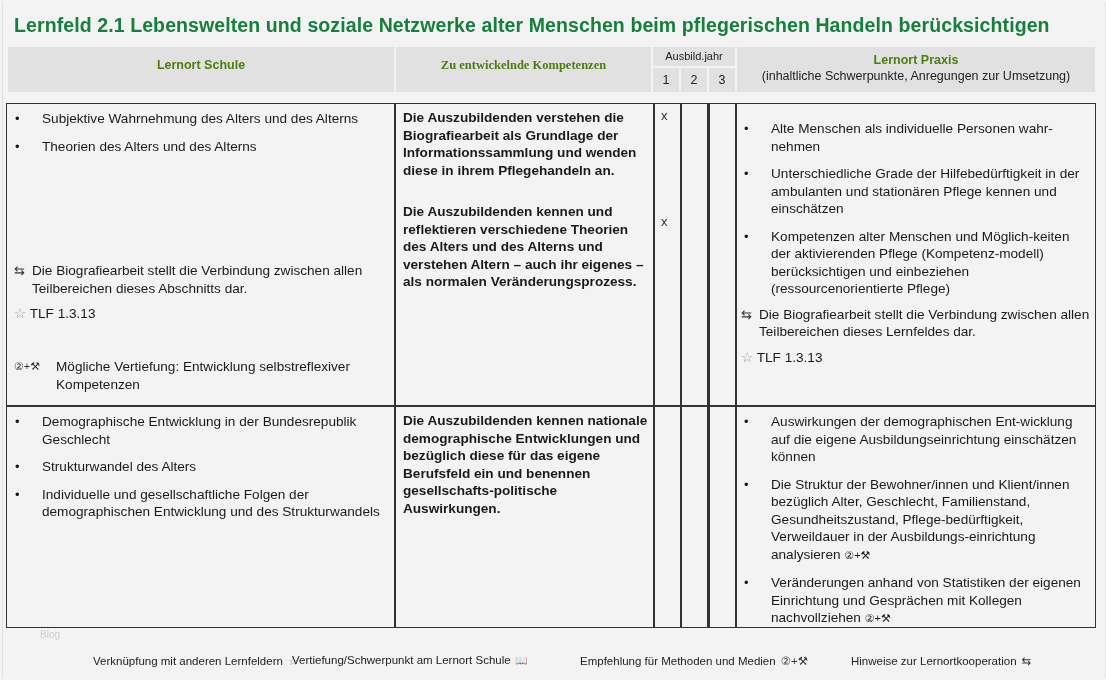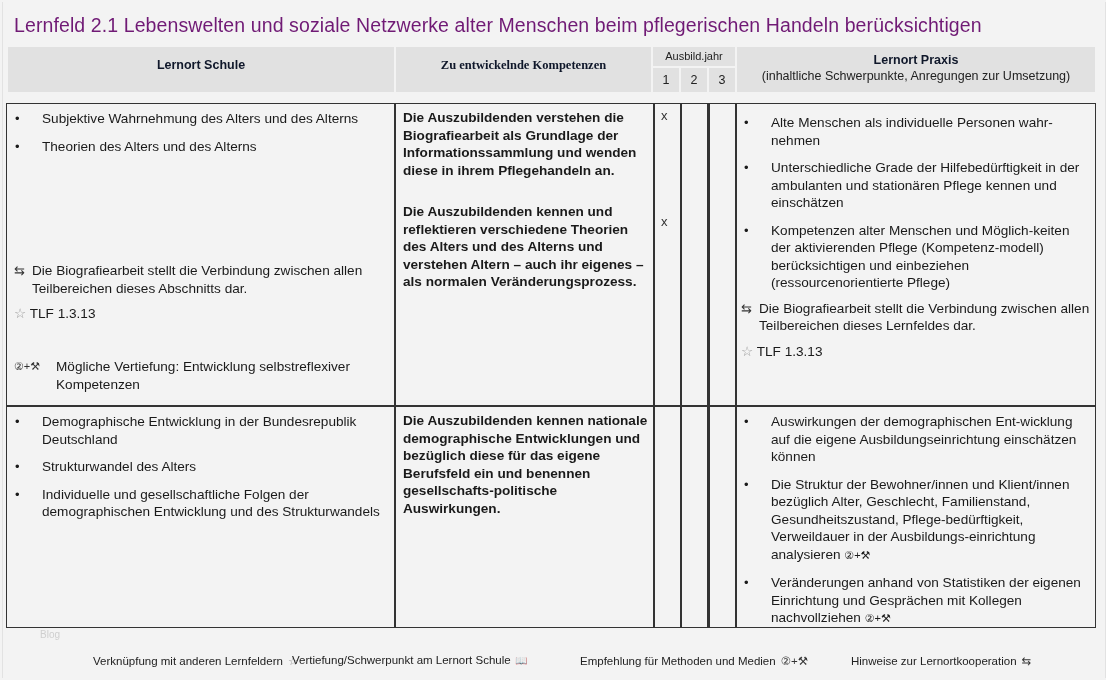--- a/index.html
+++ b/index.html
@@ -1,21 +1,21 @@
 <!DOCTYPE html>
 <html><head>
 <meta charset="utf-8">
 <style>
   html,body{margin:0;padding:0;}
   body{width:1106px;height:680px;background:#f3f3f3;position:relative;overflow:hidden;
        font-family:"Liberation Sans",sans-serif;color:#1a1a1a;}
   .frame{position:absolute;left:2px;top:2px;width:1102px;height:676px;border-left:1px solid #e2e2e2;border-right:1px solid #e2e2e2;}
-  .title{position:absolute;left:14px;top:14px;font-size:19.5px;font-weight:normal;color:#701a75;letter-spacing:0.1px;white-space:nowrap;}
+  .title{position:absolute;left:14px;top:14px;font-size:19.5px;font-weight:bold;color:#15803d;letter-spacing:0.1px;white-space:nowrap;}
   .hdr{position:absolute;top:47px;height:45px;background:#e1e1e1;}
-  .hdr-label{font-size:12.5px;font-weight:bold;color:#0f172a;text-align:center;}
+  .hdr-label{font-size:12.5px;font-weight:bold;color:#4d7c0f;text-align:center;}
   .hdr-sub{font-size:12.5px;color:#222;text-align:center;}
   .tbl{position:absolute;left:6px;top:103px;width:1090px;height:525px;border:1.5px solid #333;box-sizing:border-box;}
   .vline{position:absolute;top:103px;height:525px;width:1.5px;background:#333;}
   .vline.thick{width:2.5px;}
   .hline{position:absolute;left:6px;width:1090px;height:1.5px;background:#333;top:405px;}
   .cell{position:absolute;font-size:13.6px;line-height:17.5px;}
   .bullet{position:relative;padding-left:30px;margin-bottom:10px;}
   .bullet::before{content:"\2022";position:absolute;left:3px;top:0;font-size:13px;}
   .note{position:relative;padding-left:18px;}
   .note .ic{position:absolute;left:0;top:0;color:#333;font-size:13px;}
@@ -85,36 +85,36 @@
   </div>
 </div>
 
 <div class="cell comp" style="left:403px;top:109px;width:245px;">
   <div style="margin-bottom:24px;">Die Auszubildenden verstehen die Biografiearbeit als Grundlage der Informationssammlung und wenden diese in ihrem Pflegehandeln an.</div>
   <div>Die Auszubildenden kennen und reflektieren verschiedene Theorien des Alters und des Alterns und verstehen Altern – auch ihr eigenes – als normalen Veränderungsprozess.</div>
 </div>
 <div class="xmark" style="left:661px;top:108px;">x</div>
 <div class="xmark" style="left:661px;top:214px;">x</div>
 
-<div class="cell" style="left:741px;top:114px;width:350px;">
+<div class="cell" style="left:741px;top:120px;width:350px;">
   <div class="bullet">Alte Menschen als individuelle Personen wahr-nehmen</div>
   <div class="bullet">Unterschiedliche Grade der Hilfebedürftigkeit in der ambulanten und stationären Pflege kennen und einschätzen</div>
   <div class="bullet">Kompetenzen alter Menschen und Möglich-keiten der aktivierenden Pflege (Kompetenz-modell) berücksichtigen und einbeziehen (ressourcenorientierte Pflege)</div>
   <div class="note" style="margin-top:-2px;margin-bottom:8px;">
     <span class="ic">⇆</span>
     <span>Die Biografiearbeit stellt die Verbindung zwischen allen Teilbereichen dieses Lernfeldes dar.</span>
   </div>
   <div>
     <span class="star">☆</span>
     <span>TLF 1.3.13</span>
   </div>
 </div>
 
 <div class="cell" style="left:12px;top:413px;width:375px;">
-  <div class="bullet">Demographische Entwicklung in der Bundesrepublik Deutschland</div>
+  <div class="bullet">Demographische Entwicklung in der Bundesrepublik Geschlecht</div>
   <div class="bullet">Strukturwandel des Alters</div>
   <div class="bullet">Individuelle und gesellschaftliche Folgen der demographischen Entwicklung und des Strukturwandels</div>
 </div>
 
 <div class="cell comp" style="left:403px;top:412px;width:245px;">
   <div>Die Auszubildenden kennen nationale demographische Entwicklungen und bezüglich diese für das eigene Berufsfeld ein und benennen gesellschafts-politische Auswirkungen.</div>
 </div>
 
 <div class="cell" style="left:741px;top:413px;width:350px;">
   <div class="bullet">Auswirkungen der demographischen Ent-wicklung auf die eigene Ausbildungseinrichtung einschätzen können</div>

